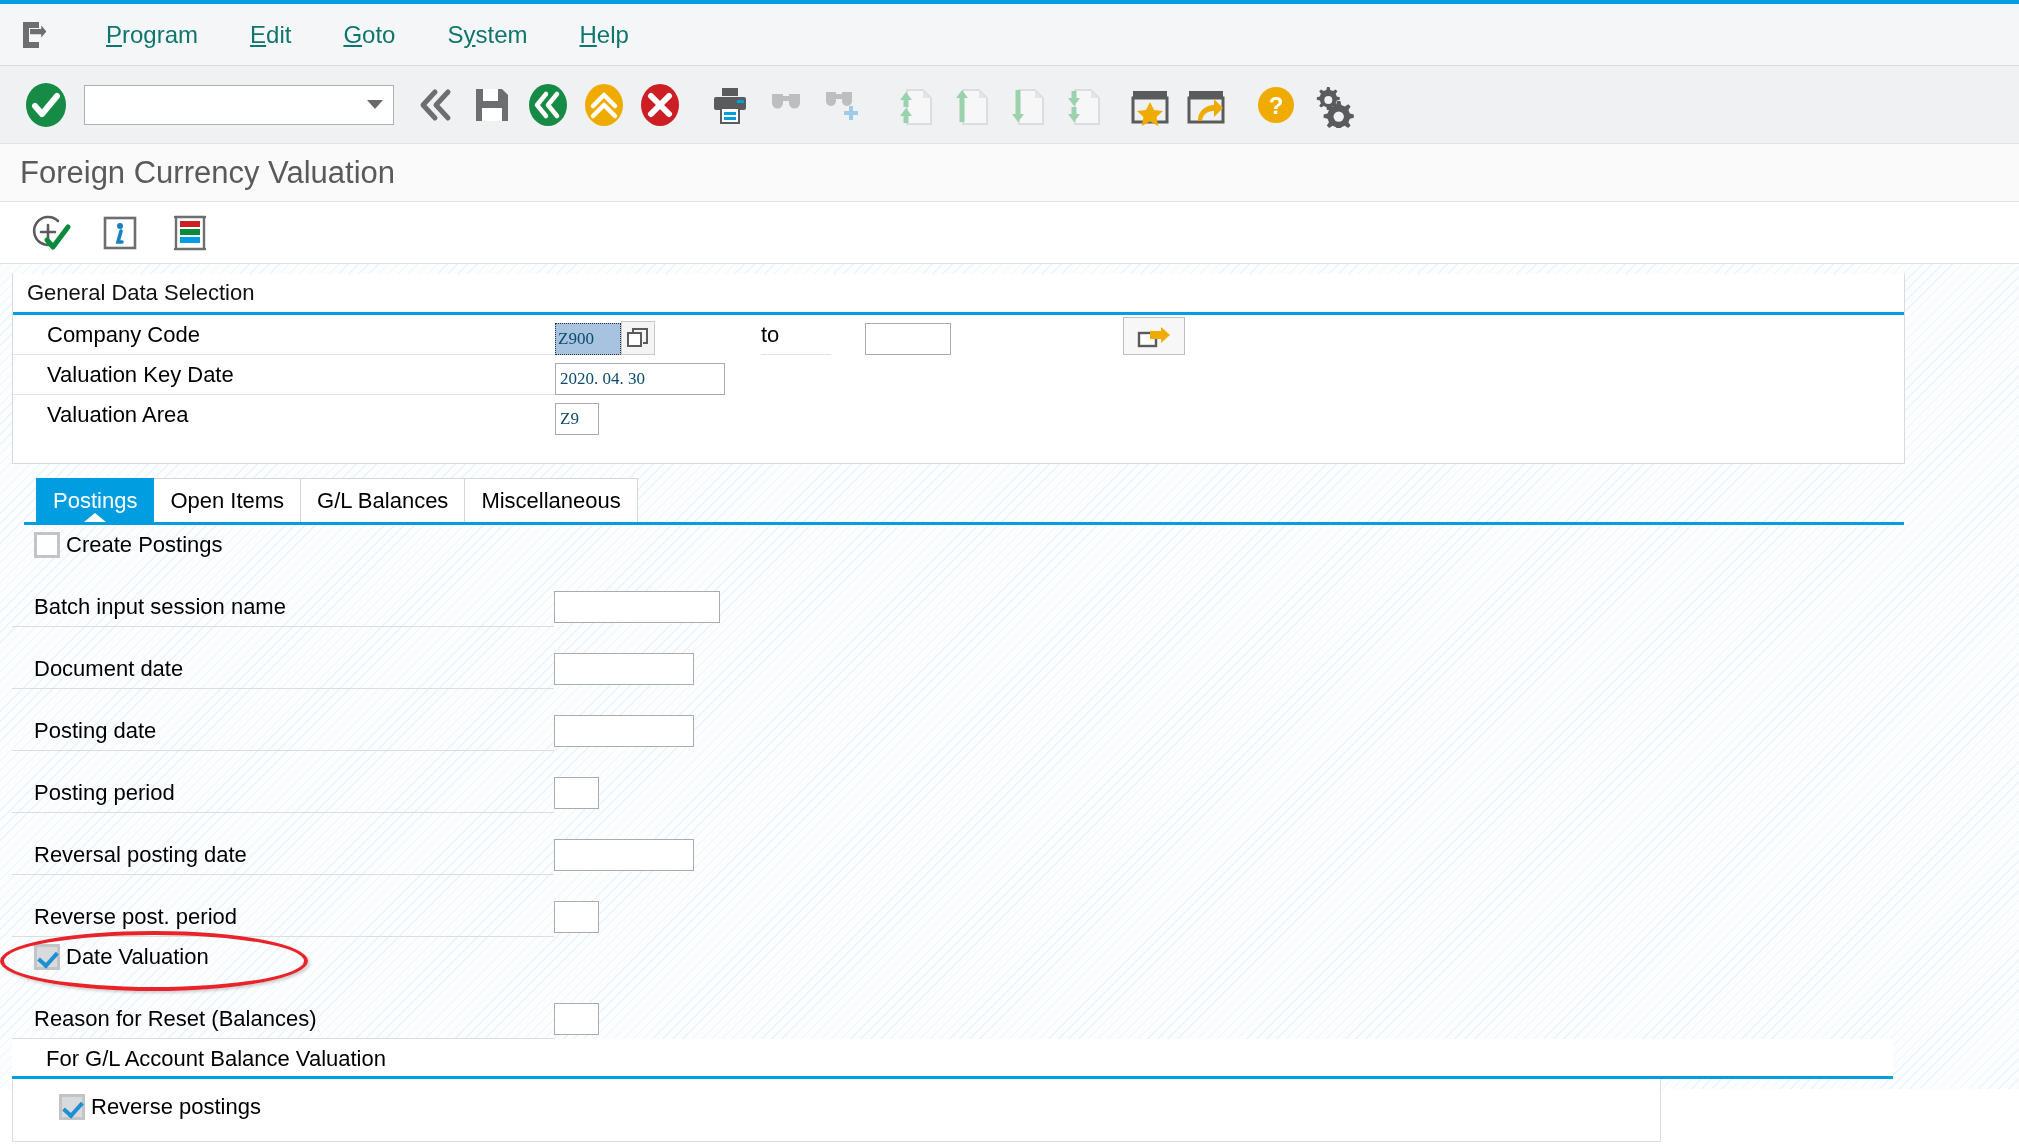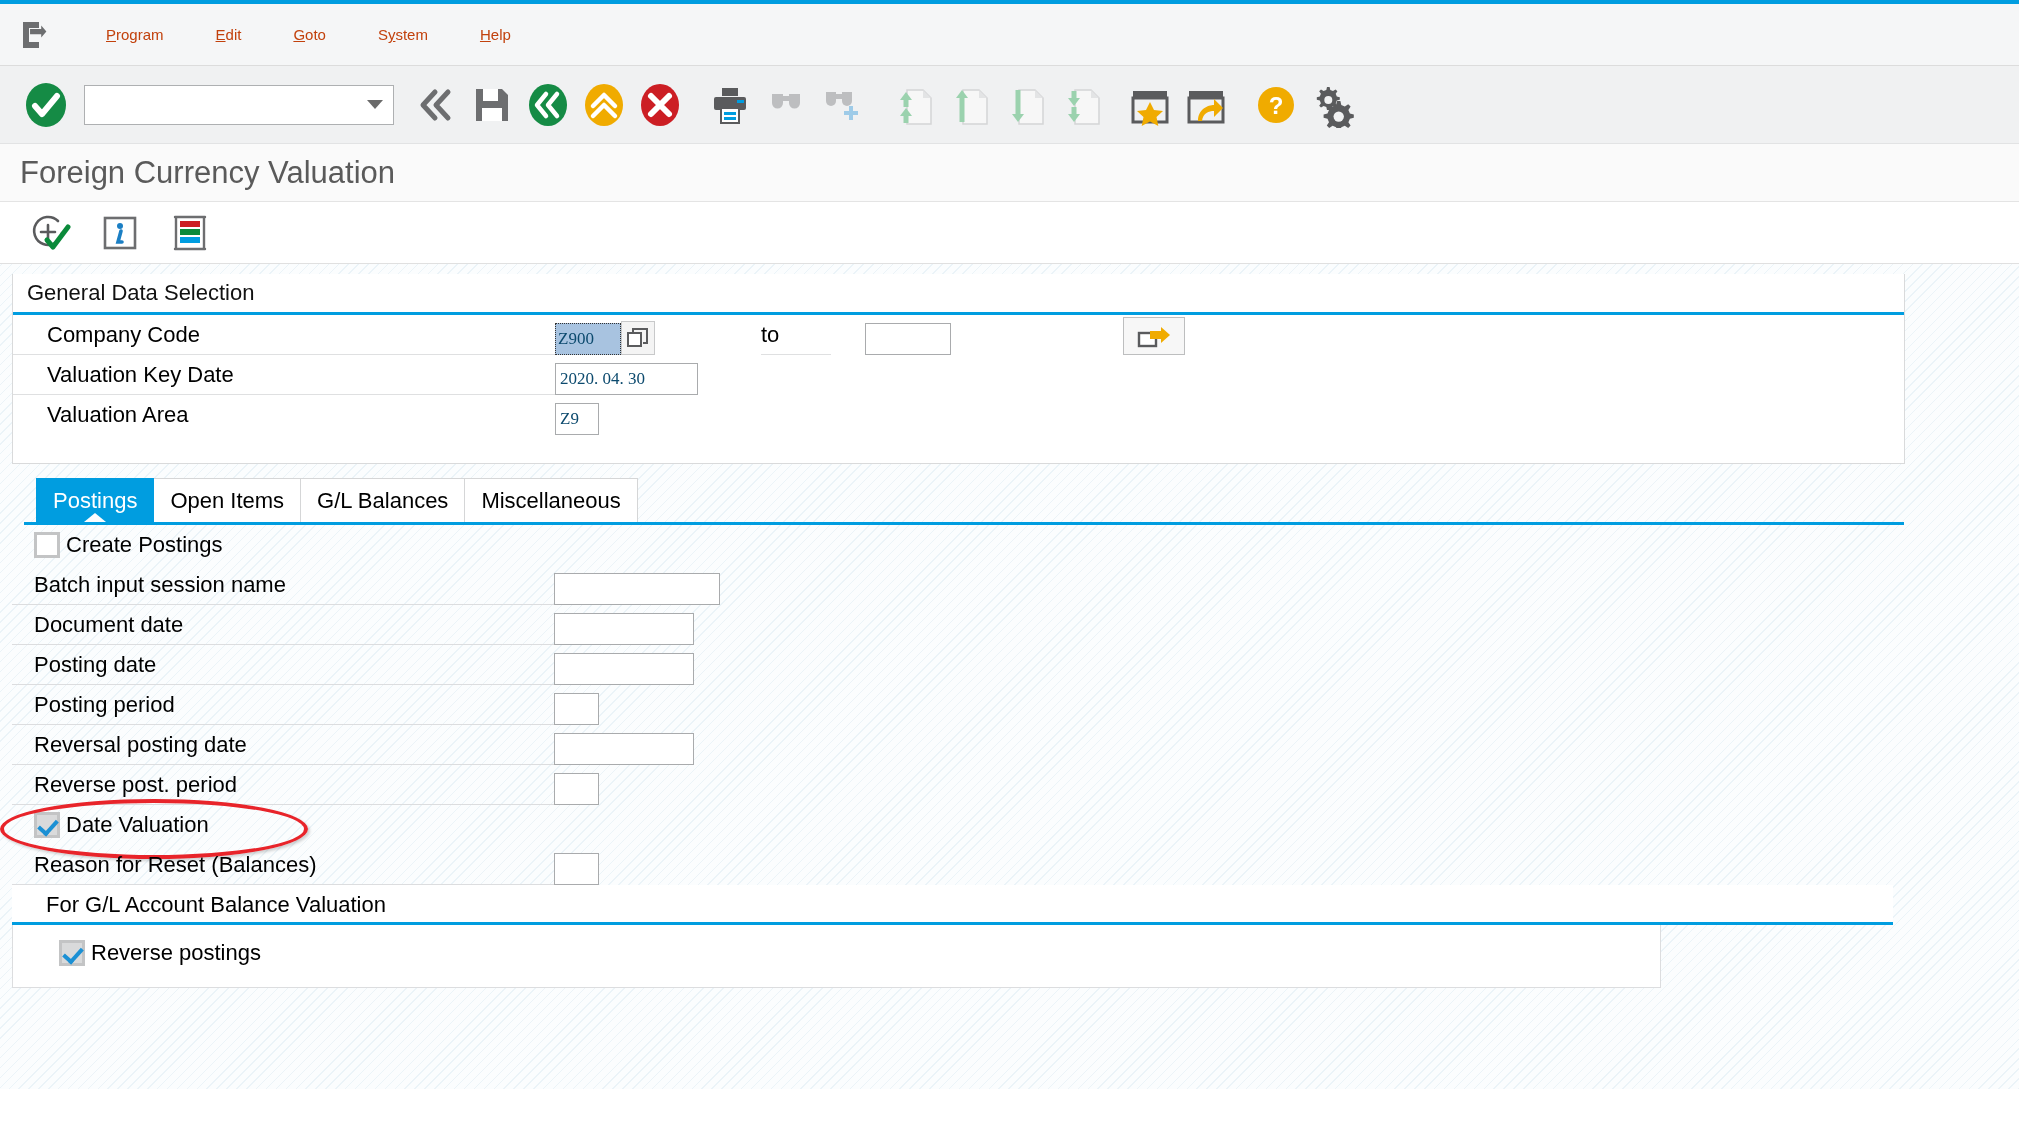--- a/index.html
+++ b/index.html
@@ -38,22 +38,22 @@
   .sys-icon {
     width: 40px;
     height: 34px;
     margin-right: 22px;
     margin-left: 8px;
     display: flex;
     align-items: center;
     justify-content: center;
   }
   .menu-item {
-    font-size: 15px;
-    color: #c2410c;
+    font-size: 24px;
+    color: #0f766e;
     padding: 4px 26px;
     cursor: default;
     white-space: nowrap;
   }
   .menu-item u { text-decoration: underline; }
 
   
   .toolbar {
     height: 78px;
     background: #f0f1f2;
@@ -270,23 +270,24 @@
     border-bottom: 9px solid #fbfdfe;
   }
 
   
   .form-area {
     padding-left: 12px;
     box-sizing: border-box;
   }
   .frow {
     display: flex;
-    align-items: flex-end;
+    align-items: center;
     height: 40px;
     position: relative;
+    margin-top: 22px;
   }
   .flabel {
     width: 542px;
     padding-left: 22px;
     box-sizing: border-box;
     font-size: 22px;
     height: 40px;
     line-height: 40px;
     border-bottom: 1px solid #dcdddf;
   }
@@ -576,21 +577,21 @@
           <div class="multi-btn">
             <svg width="34" height="26" viewBox="0 0 34 26">
               <rect x="2" y="10" width="17" height="13" fill="#ffffff" stroke="#5a5b5d" stroke-width="2.4"></rect>
               <path d="M13 3 h11 v-4 l9 8 l-9 8 v-4 h-11 z" fill="#f0ab00" transform="translate(0,5)"></path>
             </svg>
           </div>
         </div>
 
         <div class="sel-row">
           <div class="sel-label">Valuation Key Date</div>
-          <div class="inp" style="width:143px; text-align:left;">2020. 04. 30</div>
+          <div class="inp" style="width:170px; text-align:left;">2020. 04. 30</div>
         </div>
 
         <div class="sel-row">
           <div class="sel-label plain">Valuation Area</div>
           <div class="inp" style="width:44px;">Z9</div>
         </div>
 
         <div style="height:28px;"></div>
       </div>
     </div>

